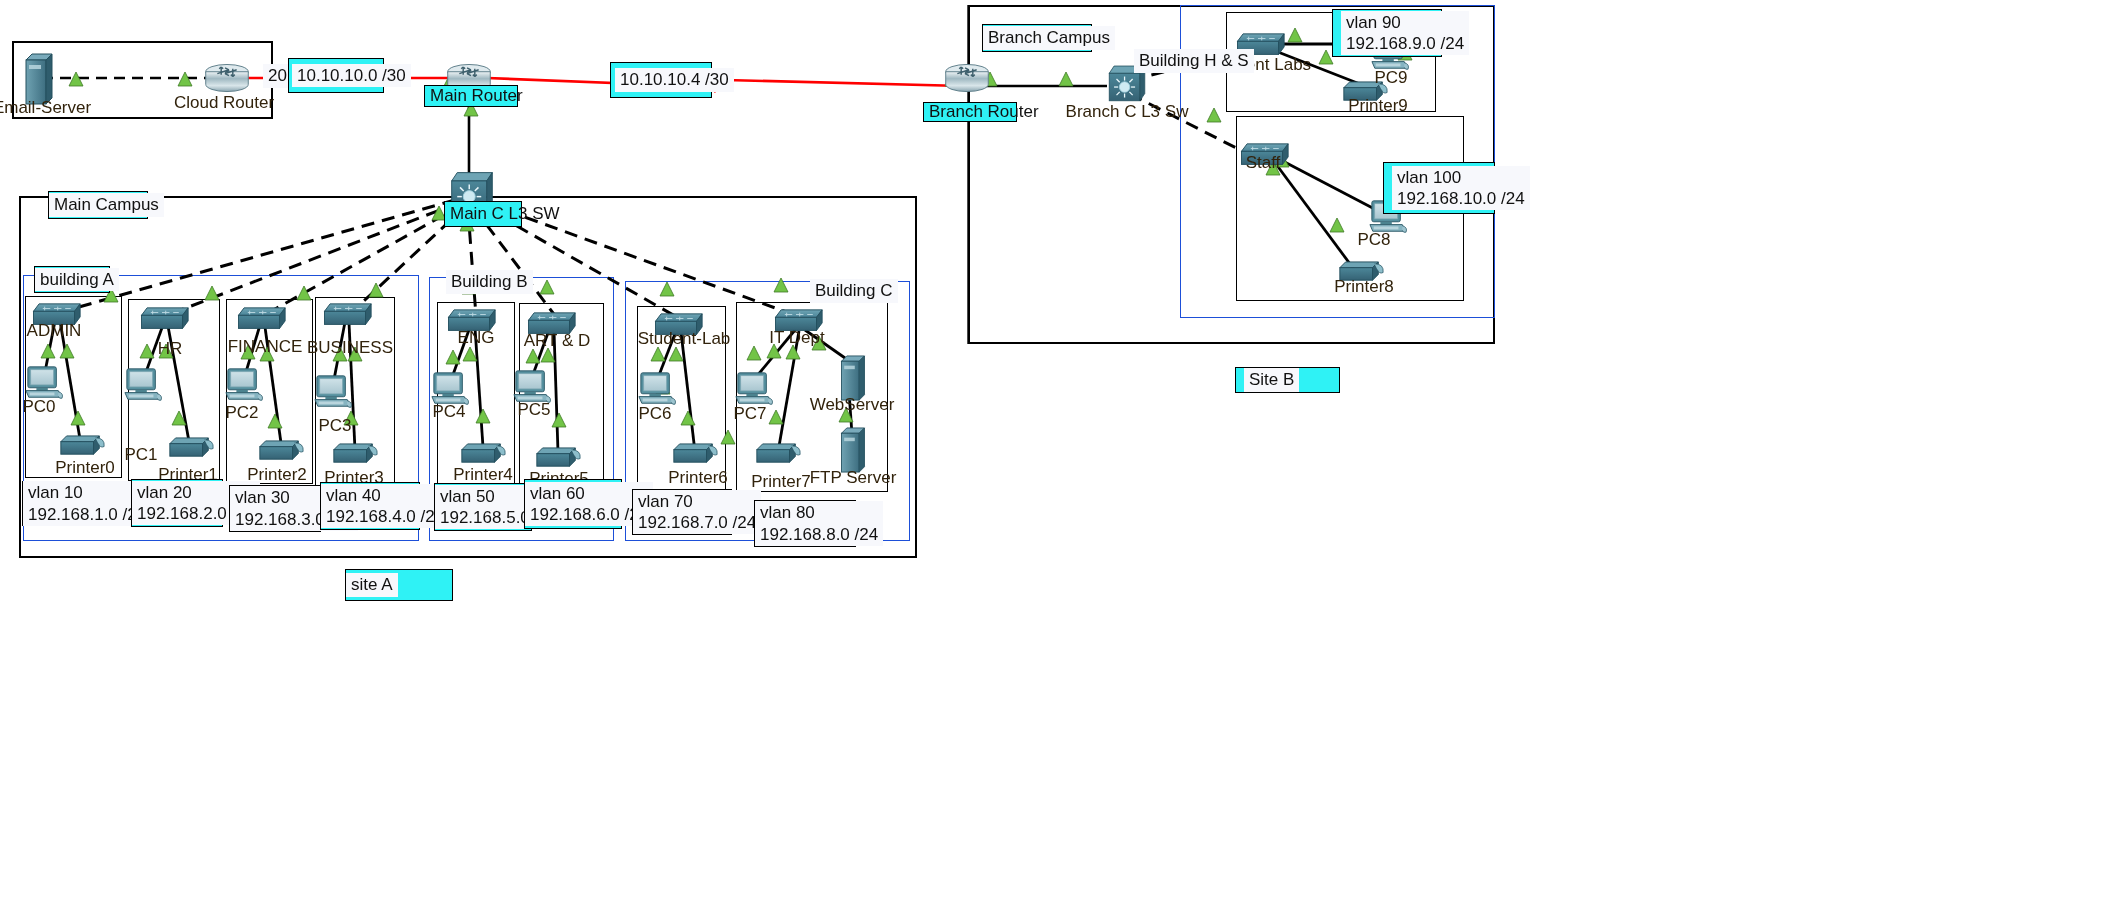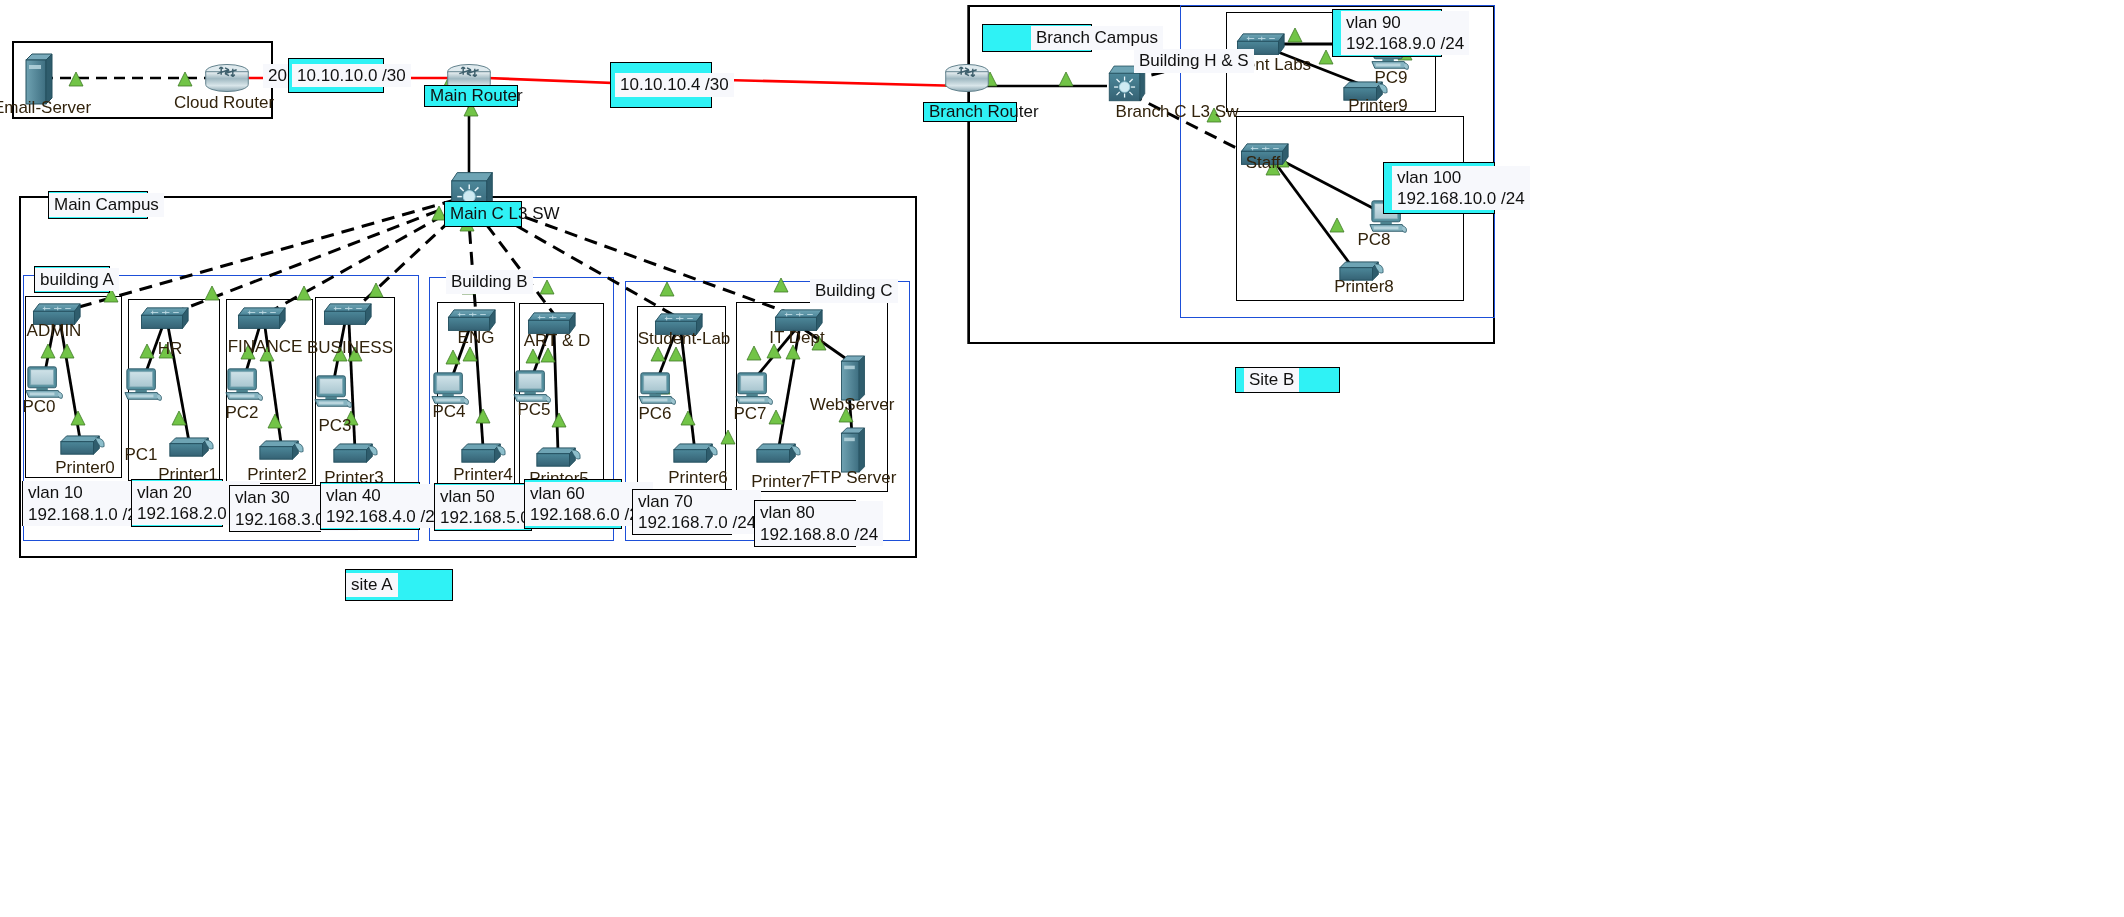--- a/index.html
+++ b/index.html
@@ -343,21 +343,21 @@
 
     <use href="#icoSwitch" x="768" y="306" width="56" height="32"></use>
     <use href="#icoPC" x="732" y="370" width="44" height="38"></use>
     <use href="#icoPrinter" x="753" y="440" width="50" height="29"></use>
     <use href="#icoServer" x="838" y="352" width="30" height="52"></use>
     <use href="#icoServer" x="838" y="424" width="30" height="52"></use>
   </svg>
 
   <div class="devlabel" style="left:42px;top:98px;">Email-Server</div>
   <div class="devlabel" style="left:224px;top:93px;">Cloud Router</div>
-  <div class="devlabel" style="left:1177px;top:102px;">Branch C L3 Sw</div>
+  <div class="devlabel" style="left:1127px;top:102px;">Branch C L3 Sw</div>
   <div class="devlabel" style="left:1261px;top:55px;">Student Labs</div>
   <div class="devlabel" style="left:1263px;top:153px;">Staff</div>
   <div class="devlabel" style="left:1391px;top:68px;">PC9</div>
   <div class="devlabel" style="left:1378px;top:96px;">Printer9</div>
   <div class="devlabel" style="left:1374px;top:230px;">PC8</div>
   <div class="devlabel" style="left:1364px;top:277px;">Printer8</div>
 
   <div class="devlabel" style="left:54px;top:321px;">ADMIN</div>
   <div class="devlabel" style="left:39px;top:397px;">PC0</div>
   <div class="devlabel" style="left:85px;top:458px;">Printer0</div>
@@ -395,41 +395,41 @@
   <div class="box" style="left:678px;top:16px;width:14px;height:28px;border:1.5px solid #000;background:#2ff2f5;z-index:-1;"></div>
 
   <div class="note" style="left:263px;top:62px;width:115px;height:28px;border:none;background:transparent;align-items:center;">
     <span class="txt">20.0.0.0/30</span>
   </div>
 
   <div class="note" style="left:288px;top:58px;width:96px;height:35px;align-items:center;">
     <span class="txt" style="margin-left:3px;">10.10.10.0 /30</span>
   </div>
 
-  <div class="note" style="left:610px;top:62px;width:102px;height:46px;align-items:center;">
+  <div class="note" style="left:610px;top:62px;width:102px;height:36px;align-items:center;">
     <span class="txt" style="margin-left:4px;">10.10.10.4 /30</span>
   </div>
 
   <div class="note" style="left:424px;top:85px;width:94px;height:22px;align-items:center;">
     <span class="txt" style="background:transparent;">Main Router</span>
   </div>
 
   <div class="note" style="left:444px;top:201px;width:78px;height:26px;align-items:center;">
     <span class="txt" style="background:transparent;">Main C L3 SW</span>
   </div>
 
   <div class="note" style="left:923px;top:102px;width:94px;height:20px;align-items:center;">
     <span class="txt" style="background:transparent;">Branch Router</span>
   </div>
 
   <div class="note" style="left:48px;top:191px;width:100px;height:28px;align-items:center;">
     <span class="txt">Main Campus</span>
   </div>
 
-  <div class="note" style="left:982px;top:24px;width:110px;height:28px;align-items:center;padding-left:48px;">
+  <div class="note" style="left:982px;top:24px;width:110px;height:28px;align-items:center;">
     <span class="txt">Branch Campus</span>
   </div>
 
   <div class="note" style="left:34px;top:266px;width:76px;height:27px;align-items:center;">
     <span class="txt">building A</span>
   </div>
 
   <div class="note noborder" style="left:446px;top:271px;width:80px;height:22px;background:transparent;align-items:center;">
     <span class="txt">Building B</span>
   </div>

